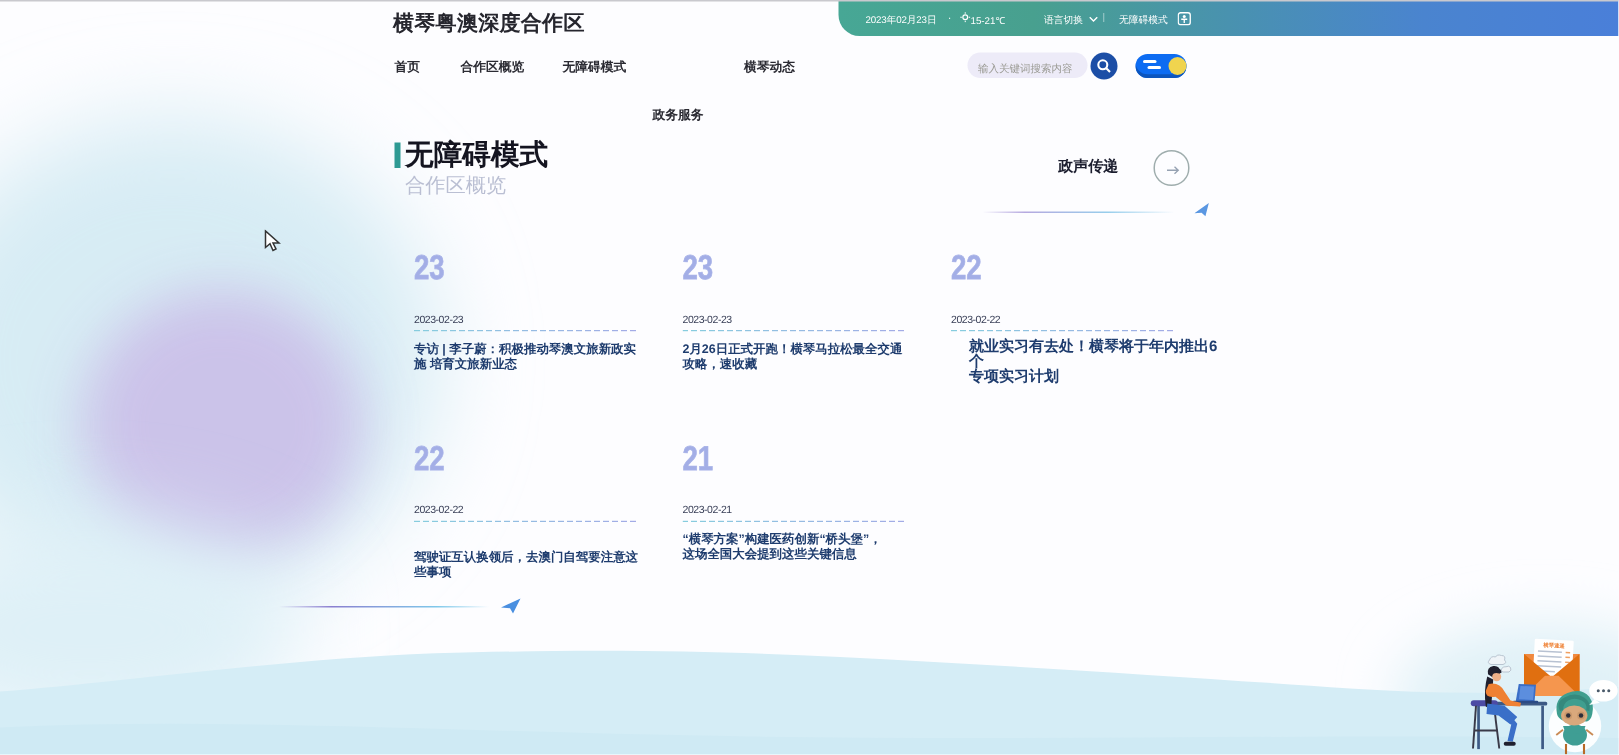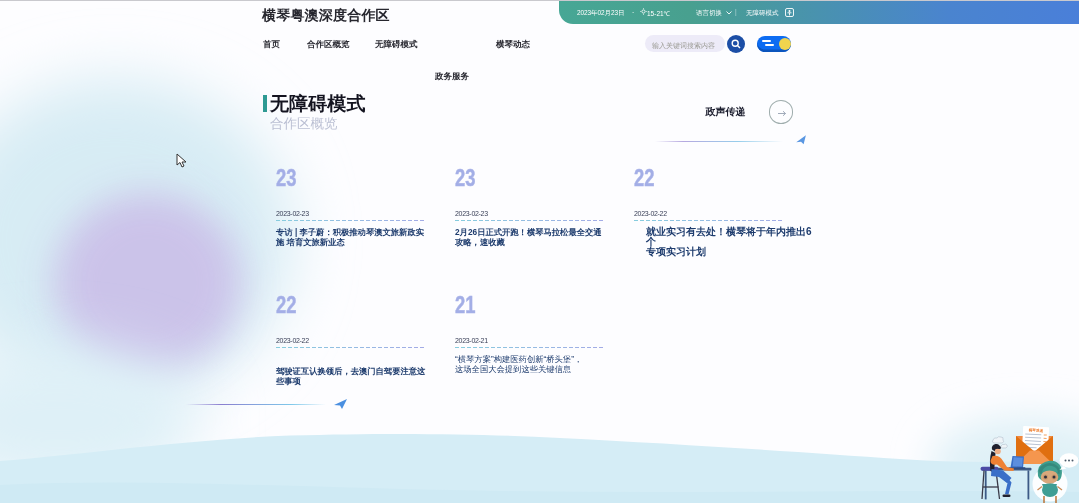--- a/index.html
+++ b/index.html
@@ -114,21 +114,21 @@
 <div class="abs" style="left:634px;top:210.0px;font-size:7px;letter-spacing:-0.3px;color:#3a4058;line-height:1;">2023-02-22</div>
 <div class="abs" style="left:634px;top:220.0px;width:148px;height:1px;background:linear-gradient(90deg,#86cdde,#a3abe6),linear-gradient(90deg,#86cdde,#a3abe6);background-blend-mode:normal;-webkit-mask-image:repeating-linear-gradient(90deg,#000 0,#000 4px,transparent 4px,transparent 6px);"></div>
 <div class="abs" style="left:646px;top:227.0px;width:170px;font-size:10px;font-weight:bold;color:#1e3c6e;line-height:10px;">就业实习有去处！横琴将于年内推出6个<br>专项实习计划</div>
 <div class="abs" style="left:276px;top:294px;font-size:23px;font-weight:bold;color:#a3aee6;line-height:1;transform:scaleX(0.8);transform-origin:0 0;-webkit-text-stroke:0.5px #a9b3e8;">22</div>
 <div class="abs" style="left:276px;top:337.0px;font-size:7px;letter-spacing:-0.3px;color:#3a4058;line-height:1;">2023-02-22</div>
 <div class="abs" style="left:276px;top:347.0px;width:148px;height:1px;background:linear-gradient(90deg,#86cdde,#a3abe6),linear-gradient(90deg,#86cdde,#a3abe6);background-blend-mode:normal;-webkit-mask-image:repeating-linear-gradient(90deg,#000 0,#000 4px,transparent 4px,transparent 6px);"></div>
 <div class="abs" style="left:276px;top:366px;width:170px;font-size:8.3px;font-weight:bold;color:#1e3c6e;line-height:10px;">驾驶证互认换领后，去澳门自驾要注意这<br>些事项</div>
 <div class="abs" style="left:455px;top:294px;font-size:23px;font-weight:bold;color:#a3aee6;line-height:1;transform:scaleX(0.8);transform-origin:0 0;-webkit-text-stroke:0.5px #a9b3e8;">21</div>
 <div class="abs" style="left:455px;top:337.0px;font-size:7px;letter-spacing:-0.3px;color:#3a4058;line-height:1;">2023-02-21</div>
 <div class="abs" style="left:455px;top:347.0px;width:148px;height:1px;background:linear-gradient(90deg,#86cdde,#a3abe6),linear-gradient(90deg,#86cdde,#a3abe6);background-blend-mode:normal;-webkit-mask-image:repeating-linear-gradient(90deg,#000 0,#000 4px,transparent 4px,transparent 6px);"></div>
-<div class="abs" style="left:455px;top:354.0px;width:170px;font-size:8.3px;font-weight:normal;color:#1e3c6e;line-height:10px;">“横琴方案”构建医药创新“桥头堡”，<br>这场全国大会提到这些关键信息</div>
+<div class="abs" style="left:455px;top:354.0px;width:170px;font-size:8.3px;font-weight:bold;color:#1e3c6e;line-height:10px;">“横琴方案”构建医药创新“桥头堡”，<br>这场全国大会提到这些关键信息</div>
 
 <div class="abs" style="left:186px;top:404px;width:140px;height:1px;background:linear-gradient(90deg,rgba(130,120,210,0),#8a7fd0 25%,#7fc8ea 75%,rgba(127,200,234,0));"></div>
 <svg class="abs" style="left:333px;top:398px;" width="16" height="12" viewBox="0 0 16 12">
     <path d="M1,7 L14,1 L9,11 L7,7.5 Z" fill="#4a8fe0"></path>
   </svg>
 
 <svg class="abs" style="left:176px;top:153px;" width="12" height="16" viewBox="0 0 12 16">
     <path d="M1,1 L1,12 L4,9.5 L6,14 L8,13 L6,9 L10,9 Z" fill="#fff" stroke="#333" stroke-width="1"></path>
   </svg>
 

